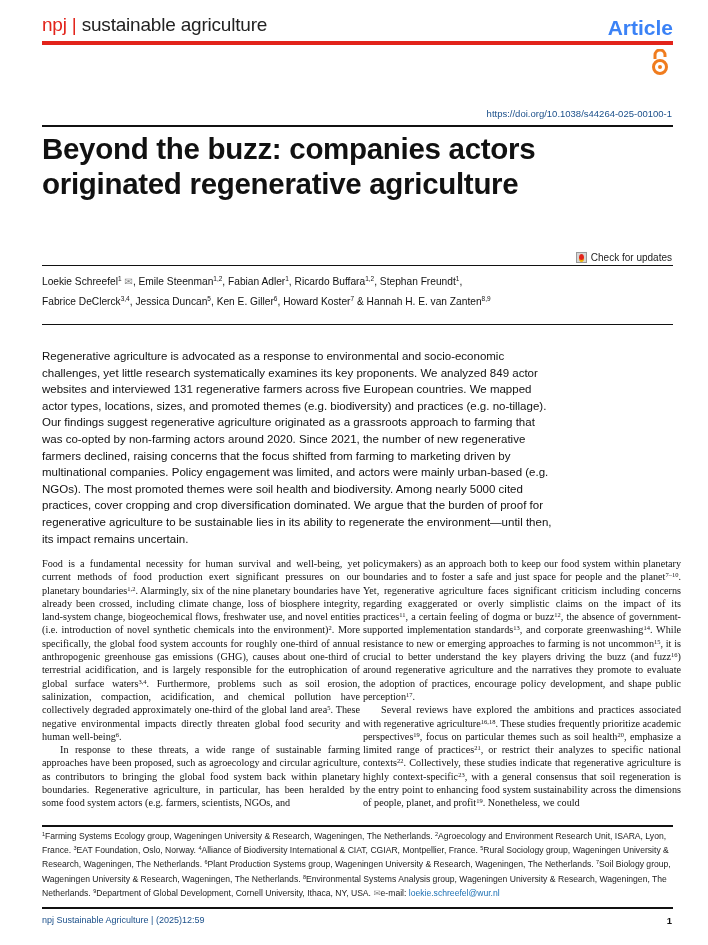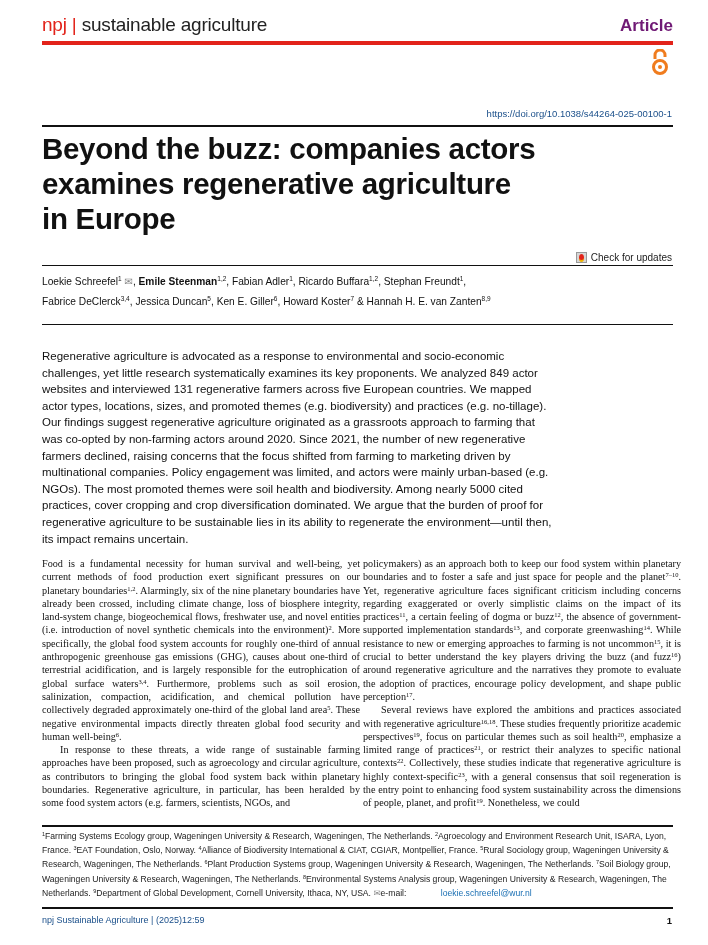--- a/index.html
+++ b/index.html
@@ -1,45 +1,45 @@
 <!DOCTYPE html>
 <html><head>
 <meta charset="utf-8">
 <style>
   html, body { margin: 0; padding: 0; background: #ffffff; }
   body { width: 708px; height: 945px; position: relative; overflow: hidden; font-family: "Liberation Sans", sans-serif; color: #111; }
   .abs { position: absolute; }
   .journal { left: 42px; top: 14px; font-size: 19px; letter-spacing: -0.2px; color: #222; white-space: nowrap; text-align: center; }
   .journal .npj { color: #e2231a; }
   .journal .sep { color: #e2231a; }
-  .article-type { right: 35px; top: 16px; font-size: 17px; font-weight: bold; color: #701a75; }
+  .article-type { right: 35px; top: 16px; font-size: 21px; font-weight: bold; color: #3b82f6; }
   .red-rule { left: 42px; top: 41px; width: 631px; height: 4px; background: #e2231a; }
   .oa-icon { left: 650px; top: 49px; width: 20px; height: 27px; }
   .doi { right: 36px; top: 108px; font-size: 9.5px; color: #1a4f8a; }
   .black-rule { left: 42px; top: 125px; width: 631px; height: 1.5px; background: #111; }
   .title { left: 42px; top: 131px; width: 600px; font-size: 29.5px; line-height: 35px; font-weight: bold; color: #111; letter-spacing: -0.3px; }
   .check { right: 36px; top: 252px; font-size: 10px; color: #222; display: flex; align-items: center; gap: 4px; }
   .check-icon { width: 11px; height: 11px; background: #d6d6d6; border: 1px solid #999; position: relative; box-sizing: border-box; }
   .check-icon::after { content: ""; position: absolute; left: 2px; top: 1px; width: 5px; height: 6px; border-radius: 50%; background: #e2231a; border-bottom: 2px solid #f0b400; }
   .rule-thin { left: 42px; top: 265px; width: 631px; height: 1px; background: #111; }
   .authors { left: 42px; top: 270px; width: 620px; font-size: 10.2px; line-height: 17px; color: #111; }
   .authors sup { font-size: 6.5px; vertical-align: 4px; }
-  .authors .bold { font-weight: bold; }
+  .authors .bold { font-weight: normal; }
   .rule-abs { left: 42px; top: 324px; width: 631px; height: 1px; background: #111; }
   .abstract { left: 42px; top: 348px; width: 510px; font-size: 11.5px; line-height: 16.6px; color: #111; }
   .body-col { top: 557px; width: 318px; font-family: "Liberation Serif", serif; font-size: 10.2px; line-height: 13.3px; color: #111; text-align: justify; }
   .body-col p { margin: 0; }
   .body-col p.indent { text-indent: 18px; }
   .body-col sup { font-size: 6.5px; vertical-align: 3px; line-height: 0; }
   .col1 { left: 42px; }
   .col2 { left: 363px; }
   .rule-foot { left: 42px; top: 825px; width: 631px; height: 1.5px; background: #111; }
   .affil { left: 42px; top: 829px; width: 631px; font-size: 8.6px; line-height: 14.2px; color: #222; }
   .affil sup { font-size: 5.5px; vertical-align: 3px; line-height: 0; }
-  .affil .email { color: #1a6fb3; margin-left: 32px; }
+  .affil .email { color: #1a6fb3; }
   .rule-bottom { left: 42px; top: 907px; width: 631px; height: 2px; background: #111; }
   .footer-cite { left: 42px; top: 915px; font-size: 9px; color: #1a4f8a; }
   .page-num { right: 36px; top: 915px; font-size: 9.5px; font-weight: bold; color: #111; }
 </style>
 </head>
 <body>
 
 <div class="abs journal"><span class="npj">npj</span><span class="sep"> | </span><span>sustainable agriculture</span></div>
 <div class="abs article-type">Article</div>
 <div class="abs red-rule"></div>
@@ -48,22 +48,21 @@
   <path d="M5 10 V6 a5 5 0 0 1 10 0 V8" fill="none" stroke="#f07c1e" stroke-width="3"></path>
   <circle cx="10" cy="18" r="6.5" fill="none" stroke="#f07c1e" stroke-width="3"></circle>
   <circle cx="10" cy="18" r="2" fill="#f07c1e"></circle>
 </svg>
 
 <div class="abs doi">https://doi.org/10.1038/s44264-025-00100-1</div>
 <div class="abs black-rule"></div>
 
 <div class="abs title">
   <div>Beyond the buzz: companies actors</div>
-  <div>examines regenerative agriculture</div>
-  <div>in Europe</div>
+  <div>originated regenerative agriculture</div>
 </div>
 
 <div class="abs check">
   <span class="check-icon"></span>
   <span>Check for updates</span>
 </div>
 <div class="abs rule-thin"></div>
 
 <div class="abs authors" id="authors"><span>Loekie Schreefel</span><sup>1</sup><span style="color: rgb(136, 136, 136);"> ✉</span>, <span class="bold">Emile Steenman</span><sup>1,2</sup>, <span>Fabian Adler</span><sup>1</sup>, <span>Ricardo Buffara</span><sup>1,2</sup>, <span>Stephan Freundt</span><sup>1</sup>, <br><span>Fabrice DeClerck</span><sup>3,4</sup>, <span>Jessica Duncan</span><sup>5</sup>, <span>Ken E. Giller</span><sup>6</sup>, <span>Howard Koster</span><sup>7</sup> &amp; <span>Hannah H. E. van Zanten</span><sup>8,9</sup></div>
 

